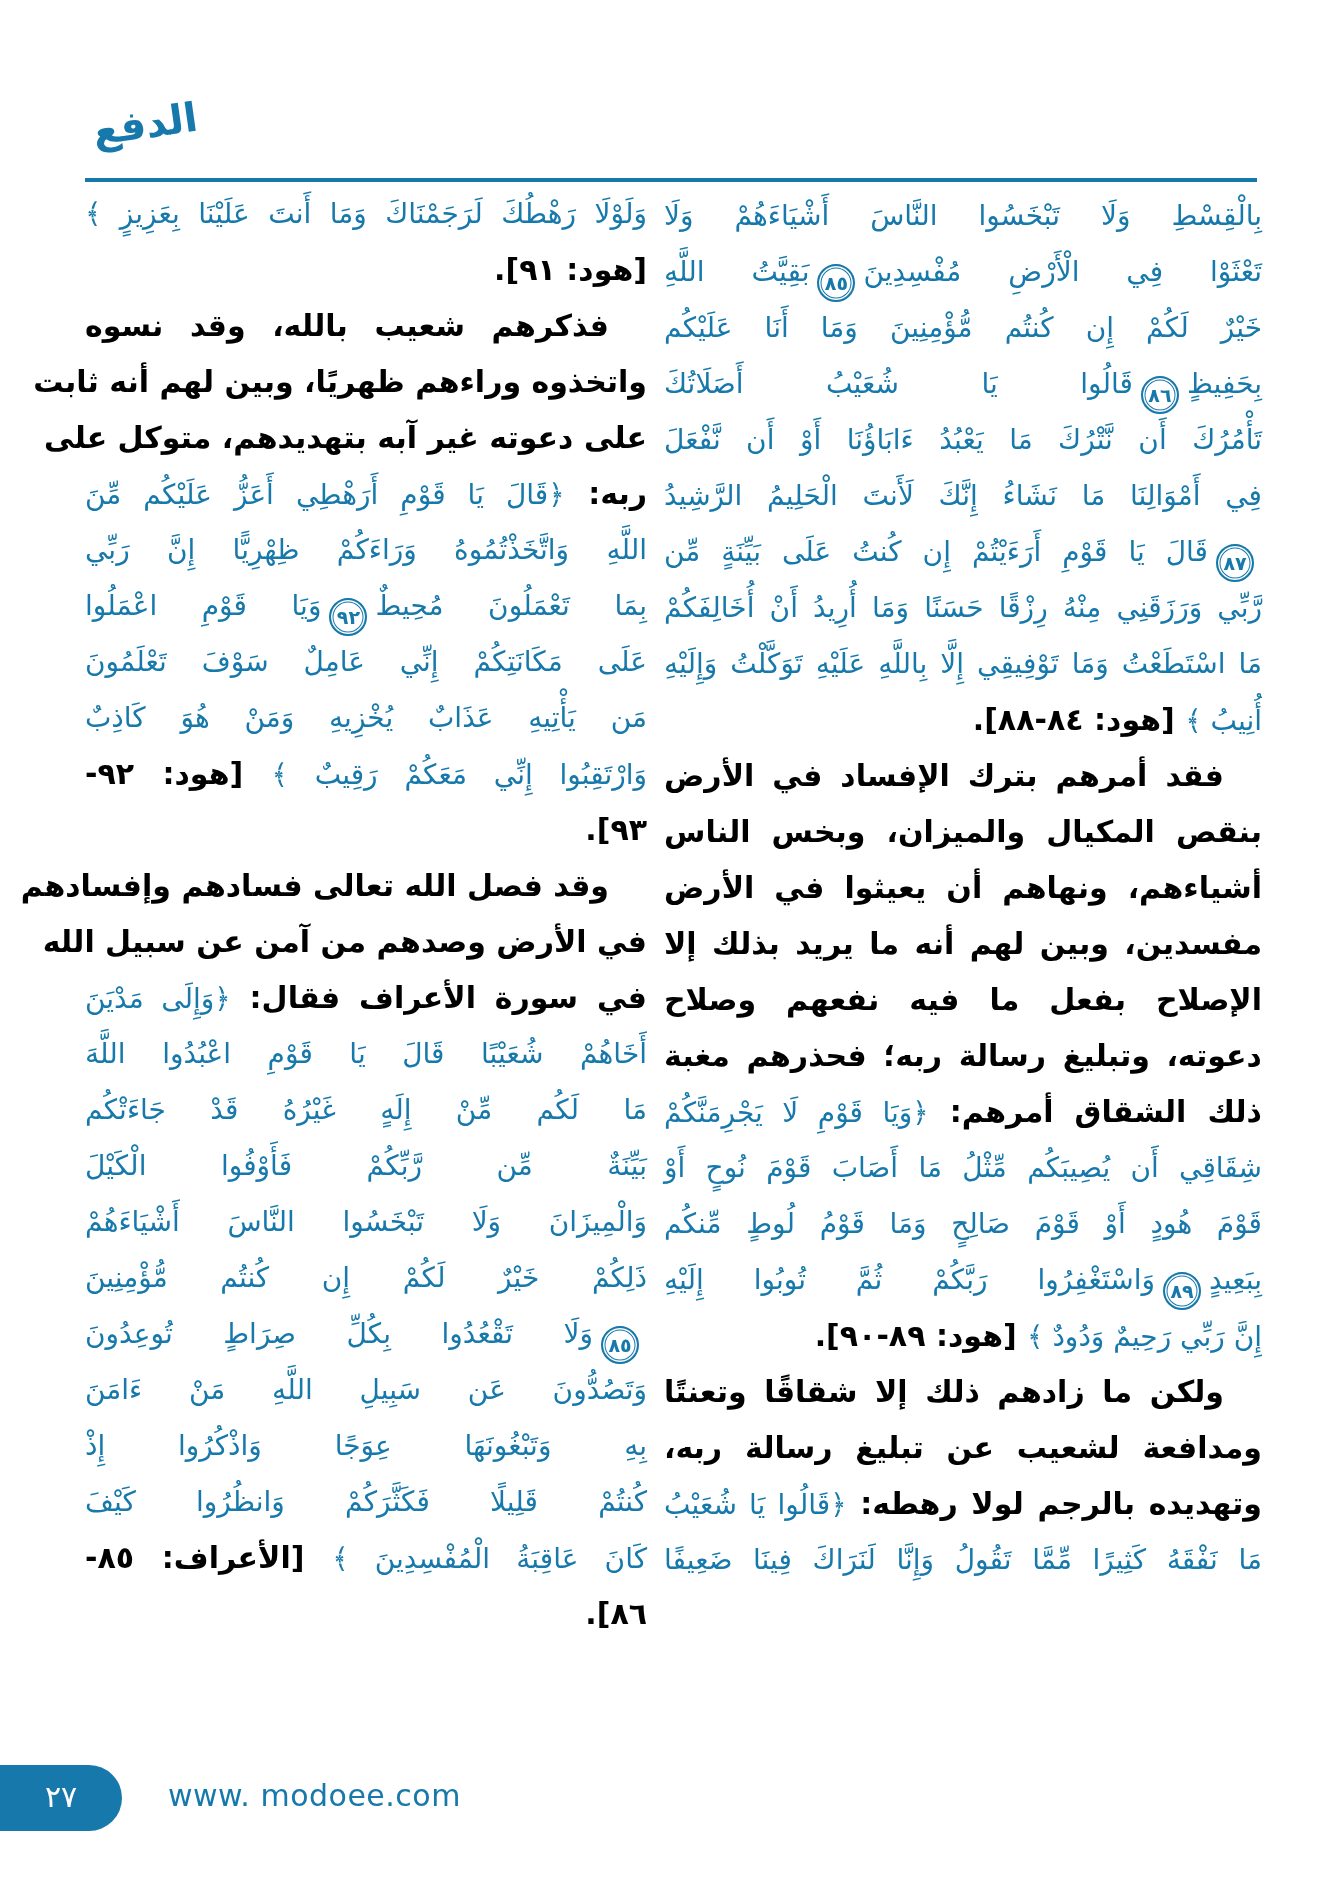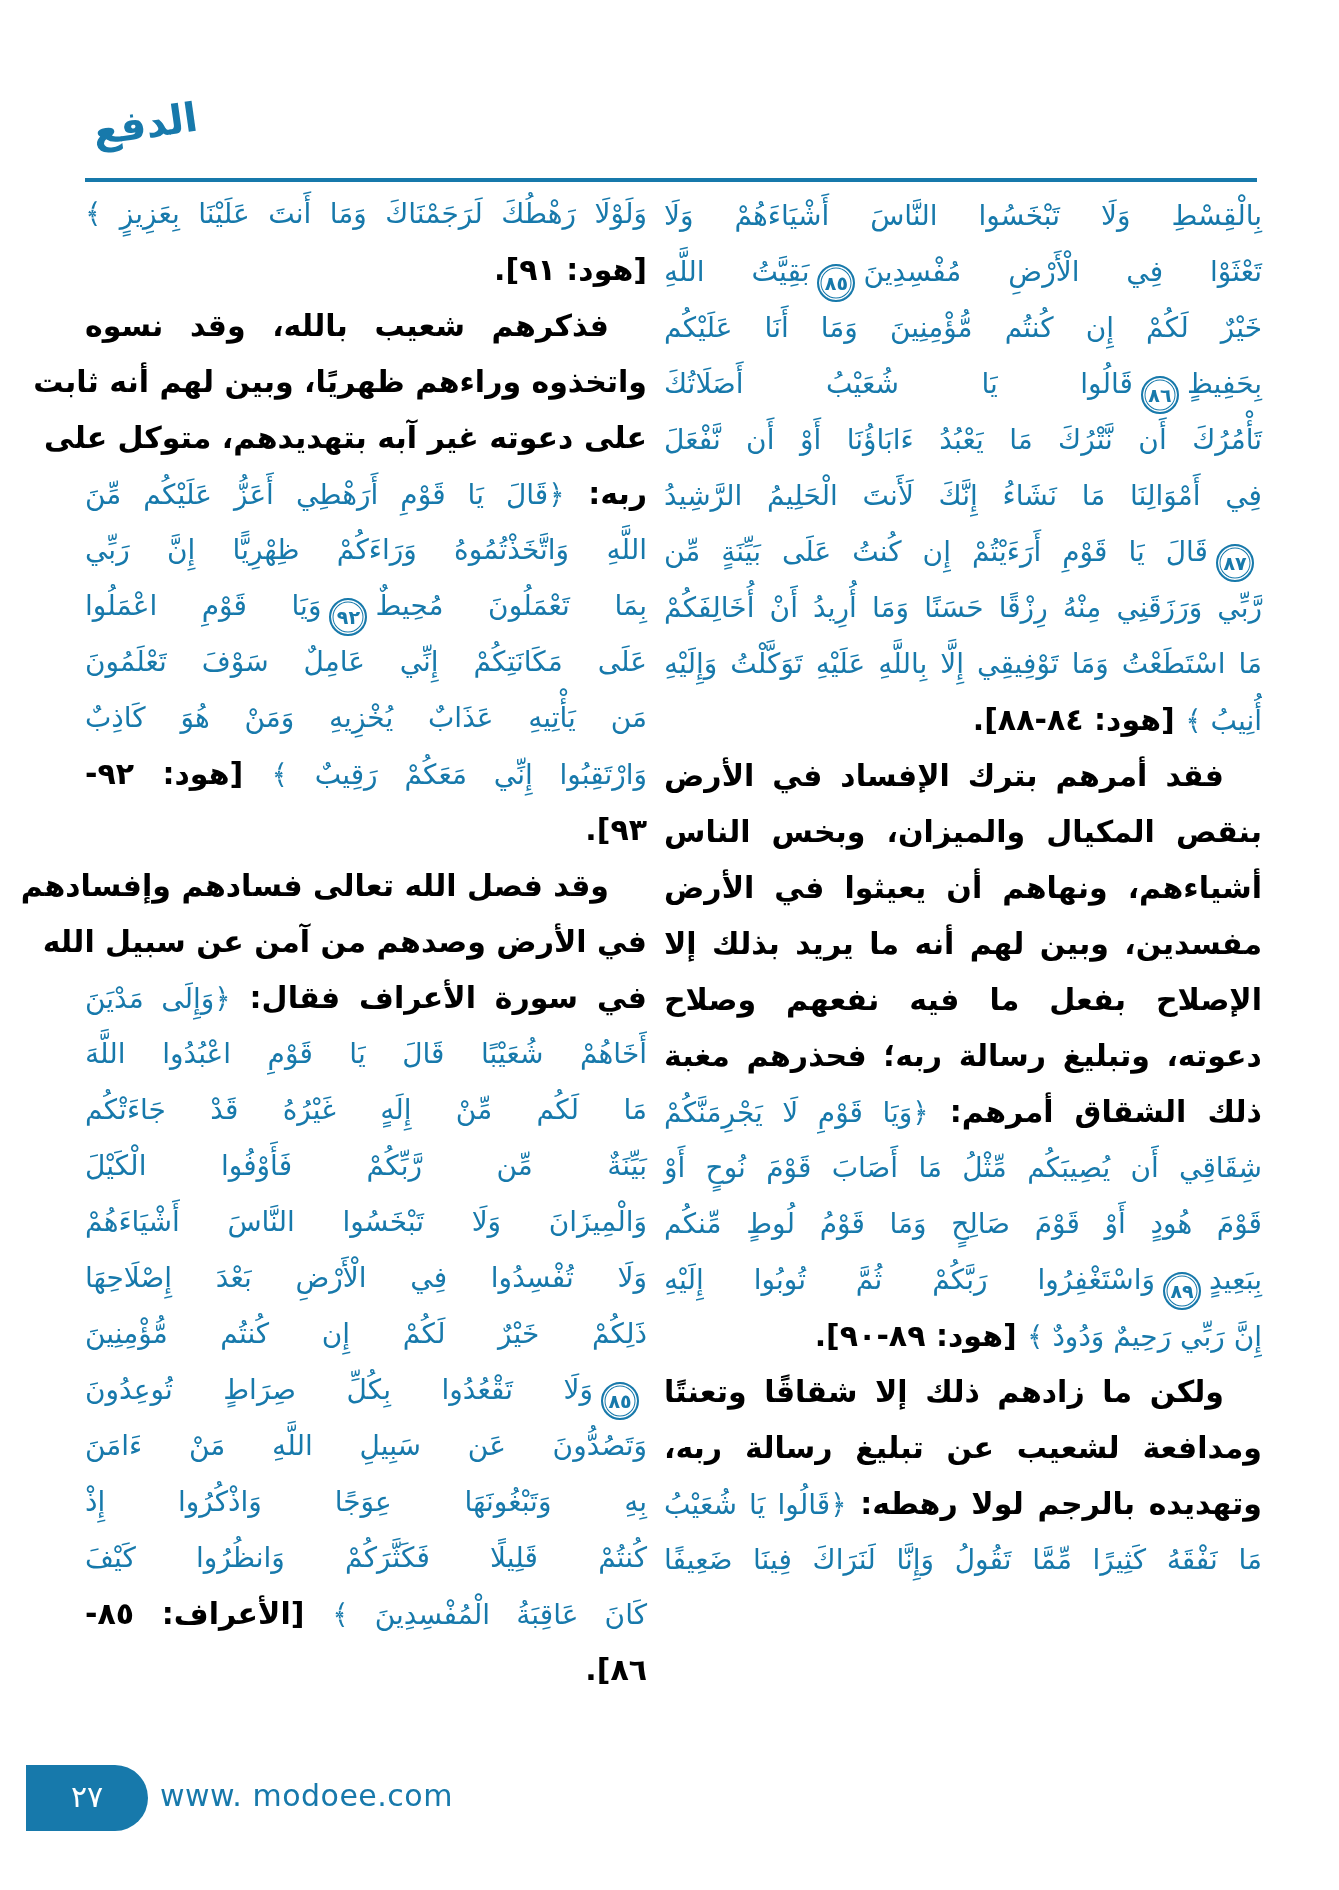--- a/index.html
+++ b/index.html
@@ -52,29 +52,28 @@
     vertical-align: -9px;
     margin: 0 8px;
   }
   
   #footer-badge {
     position: absolute; left: 0; top: 1765px;
     width: 122px; height: 66px;
     background: var(--accent);
     border-radius: 0 33px 33px 0;
     direction: ltr;
-    margin-left: 26px;
   }
   #footer-page-number {
     display: block; width: 100%; height: 100%;
     line-height: 64px; text-align: center; text-align-last: center;
     color: #ffffff; font-size: 30px;
   }
   #footer-website {
-    position: absolute; left: 160px; top: 1778px;
+    position: absolute; left: 168px; top: 1778px;
     direction: ltr;
     color: var(--accent); font-size: 30px;
     letter-spacing: 0.5px;
   }
 </style>
 </head>
 <body>
 
 <div id="page">
 
@@ -123,21 +122,20 @@
       <div class="line"><span class="quran">مَن يَأْتِيهِ عَذَابٌ يُخْزِيهِ وَمَنْ هُوَ كَاذِبٌ</span></div>
       <div class="line"><span class="quran">وَارْتَقِبُوا إِنِّي مَعَكُمْ رَقِيبٌ ﴾</span><span class="body"> [هود: ٩٢-</span></div>
       <div class="line start"><span class="body">٩٣].</span></div>
       <div class="line indent"><span class="body">وقد فصل الله تعالى فسادهم وإفسادهم</span></div>
       <div class="line"><span class="body">في الأرض وصدهم من آمن عن سبيل الله</span></div>
       <div class="line"><span class="body">في سورة الأعراف فقال: </span><span class="quran">﴿وَإِلَى مَدْيَنَ</span></div>
       <div class="line"><span class="quran">أَخَاهُمْ شُعَيْبًا قَالَ يَا قَوْمِ اعْبُدُوا اللَّهَ</span></div>
       <div class="line"><span class="quran">مَا لَكُم مِّنْ إِلَهٍ غَيْرُهُ قَدْ جَاءَتْكُم</span></div>
       <div class="line"><span class="quran">بَيِّنَةٌ مِّن رَّبِّكُمْ فَأَوْفُوا الْكَيْلَ</span></div>
       <div class="line"><span class="quran">وَالْمِيزَانَ وَلَا تَبْخَسُوا النَّاسَ أَشْيَاءَهُمْ</span></div>
-      <div class="line"><span class="quran">وَلَا تُفْسِدُوا فِي الْأَرْضِ بَعْدَ إِصْلَاحِهَا</span></div>
       <div class="line"><span class="quran">ذَلِكُمْ خَيْرٌ لَكُمْ إِن كُنتُم مُّؤْمِنِينَ</span></div>
       <div class="line"><span class="aya">٨٥</span><span class="quran">وَلَا تَقْعُدُوا بِكُلِّ صِرَاطٍ تُوعِدُونَ</span></div>
       <div class="line"><span class="quran">وَتَصُدُّونَ عَن سَبِيلِ اللَّهِ مَنْ ءَامَنَ</span></div>
       <div class="line"><span class="quran">بِهِ وَتَبْغُونَهَا عِوَجًا وَاذْكُرُوا إِذْ</span></div>
       <div class="line"><span class="quran">كُنتُمْ قَلِيلًا فَكَثَّرَكُمْ وَانظُرُوا كَيْفَ</span></div>
       <div class="line"><span class="quran">كَانَ عَاقِبَةُ الْمُفْسِدِينَ ﴾</span><span class="body"> [الأعراف: ٨٥-</span></div>
       <div class="line start"><span class="body">٨٦].</span></div>
     </div>
 
   <div id="footer-badge">

